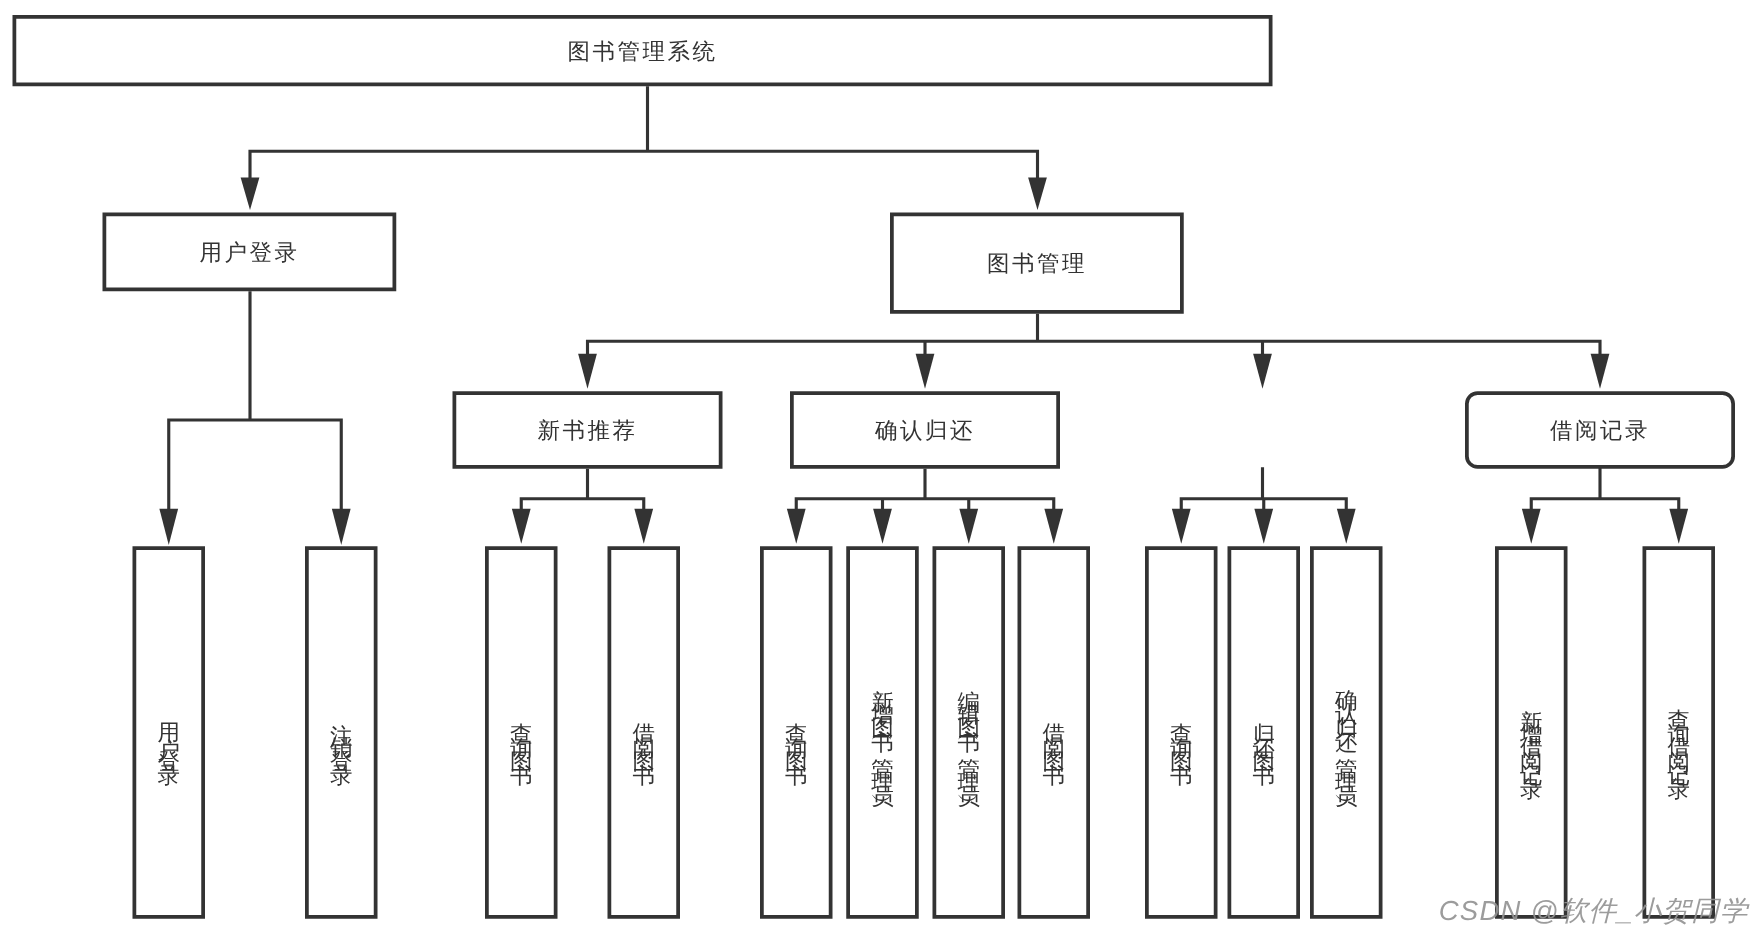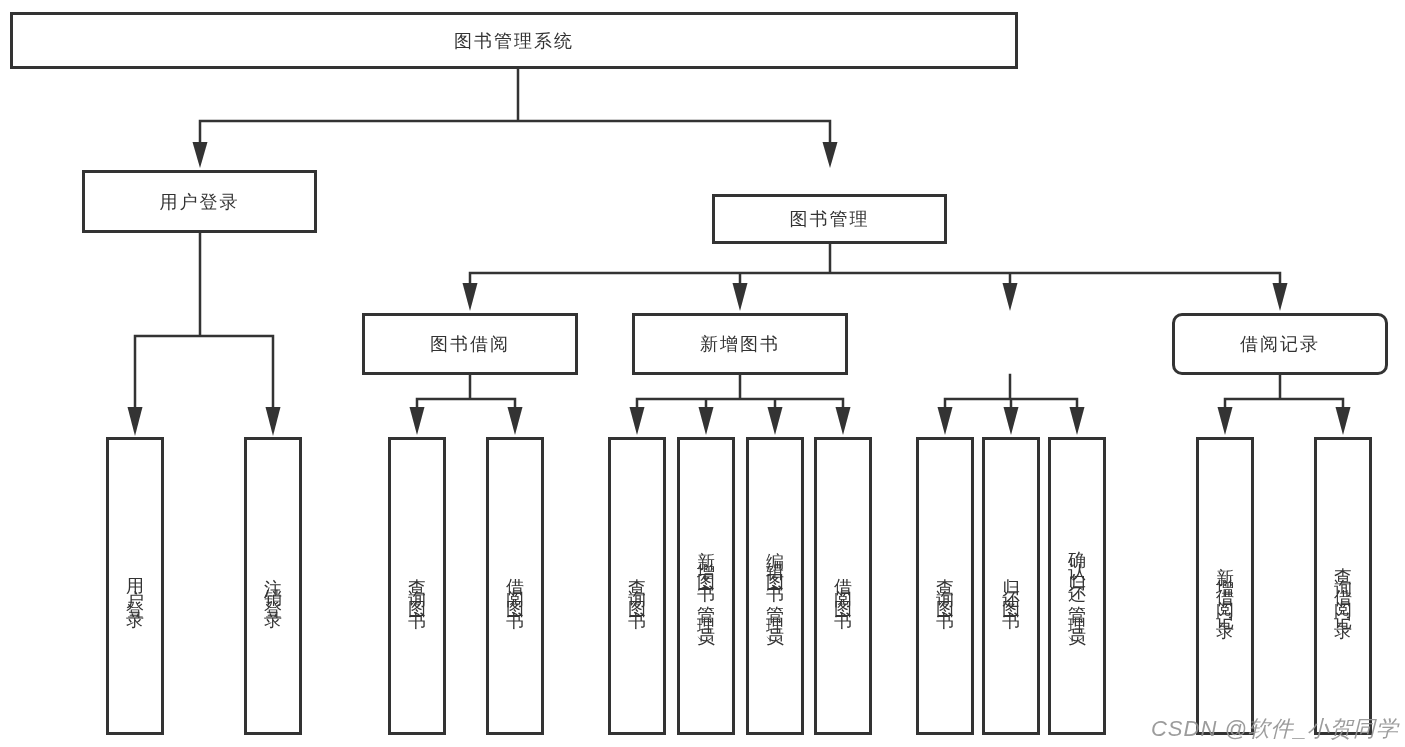--- a/index.html
+++ b/index.html
@@ -100,29 +100,29 @@
     </g>
   </svg>
 
   <div class="box hbox" style="left:10px; top:12px; width:1008px; height:57px;">
     <span>图书管理系统</span>
   </div>
 
   <div class="box hbox" style="left:82px; top:170px; width:235px; height:63px;">
     <span>用户登录</span>
   </div>
-  <div class="box hbox" style="left:712px; top:170px; width:235px; height:50px;margin-top:24px;">
+  <div class="box hbox" style="left:712px; top:170px; width:235px; height:81px;">
     <span>图书管理</span>
   </div>
 
   <div class="box hbox" style="left:362px; top:313px; width:216px; height:62px;">
-    <span>图书借阅</span>
+    <span>新书推荐</span>
   </div>
   <div class="box hbox" style="left:632px; top:313px; width:216px; height:62px;">
-    <span>新增图书</span>
+    <span>确认归还</span>
   </div>
   <div class="box hbox" style="left:1172px; top:313px; width:216px; height:62px;border-radius:10px;">
     <span>借阅记录</span>
   </div>
 
   <div class="box" style="left:106px; top:437px; width:58px; height:298px;">
     <span class="vlabel">用户登录</span>
   </div>
   <div class="box" style="left:244px; top:437px; width:58px; height:298px;">
     <span class="vlabel">注销登录</span>

